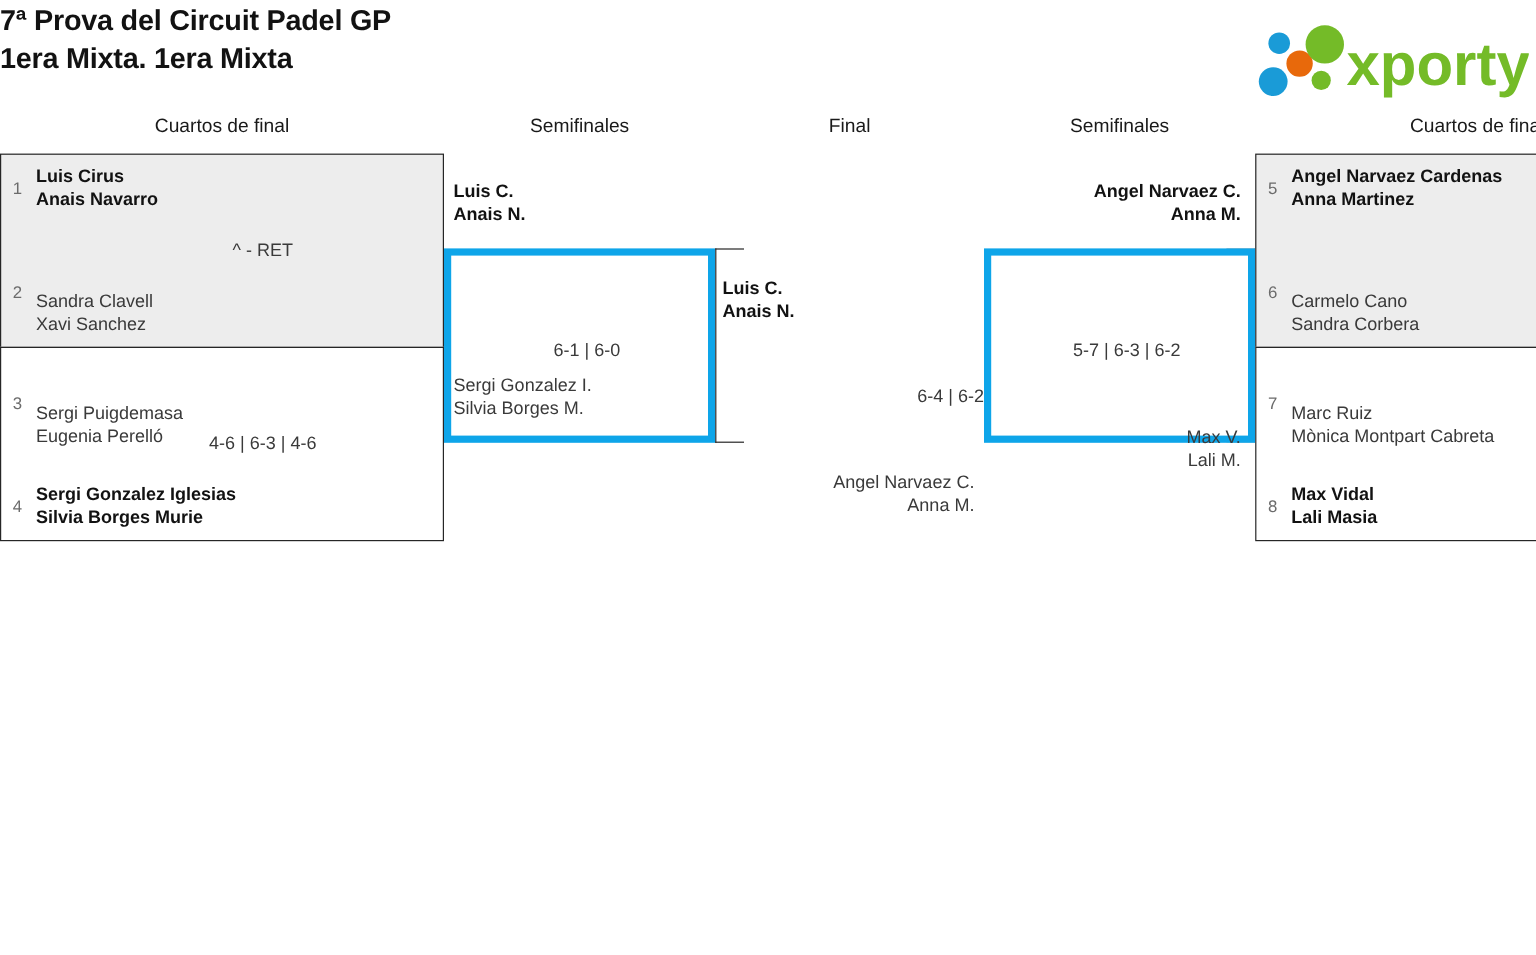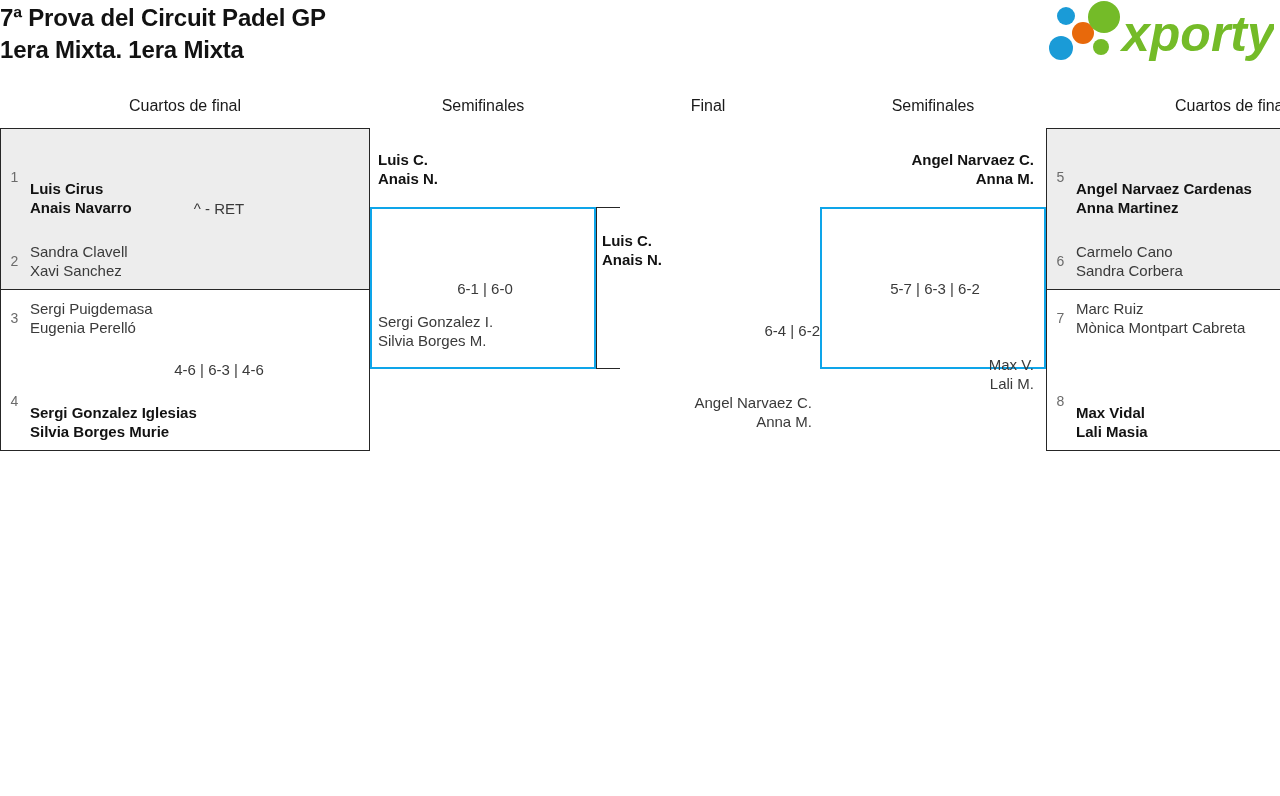--- a/index.html
+++ b/index.html
@@ -27,24 +27,23 @@
     line-height: 32px;
     letter-spacing: -0.2px;
     white-space: nowrap;
   }
   .title-line { display: block; }
 
   
   .logo {
     position: absolute;
     right: 6px;
-    top: 0;
+    top: 20px;
     width: 230px;
     height: 66px;
-    font-style: italic;
   }
   .logo svg { display: block; }
 
   
   .col-headers {
     position: absolute;
     top: 94px; left: 0;
     width: 1144px;
     height: 28px;
   }
@@ -102,38 +101,38 @@
 
   .seed {
     font-size: 14px;
     color: #6b6b6b;
     min-width: 11px;
     text-align: center;
     flex: 0 0 auto;
   }
   .names { white-space: nowrap; }
   .names .n { display: block; }
-  .winner .names { font-weight: 700; color: #121212; margin-top: 41px; }
-  .loser  .names { font-weight: 400; color: #3a3a3a; }
+  .winner .names { font-weight: 700; color: #121212; }
+  .loser  .names { font-weight: 400; color: #3a3a3a; margin-top: 36px; }
 
   
   .qf-score {
     position: absolute;
     top: 71px;
     font-size: 15px;
     color: #3a3a3a;
     white-space: nowrap;
     margin-left: 33px;
   }
   .qf-score.center { left: 0; width: 370px; text-align: center; }
 
   
   .sf-box {
     position: absolute;
-    border: 2px solid #0ea5e9;
+    border: 6px solid #0ea5e9;
     background: #ffffff;
     width: 226px;
     height: 162px;
   }
   .sf-left  { left: 370px;  top: 207px; }
   .sf-right { left: 820px;  top: 207px; }
 
   .sf-score {
     position: absolute;
     top: 71px;

